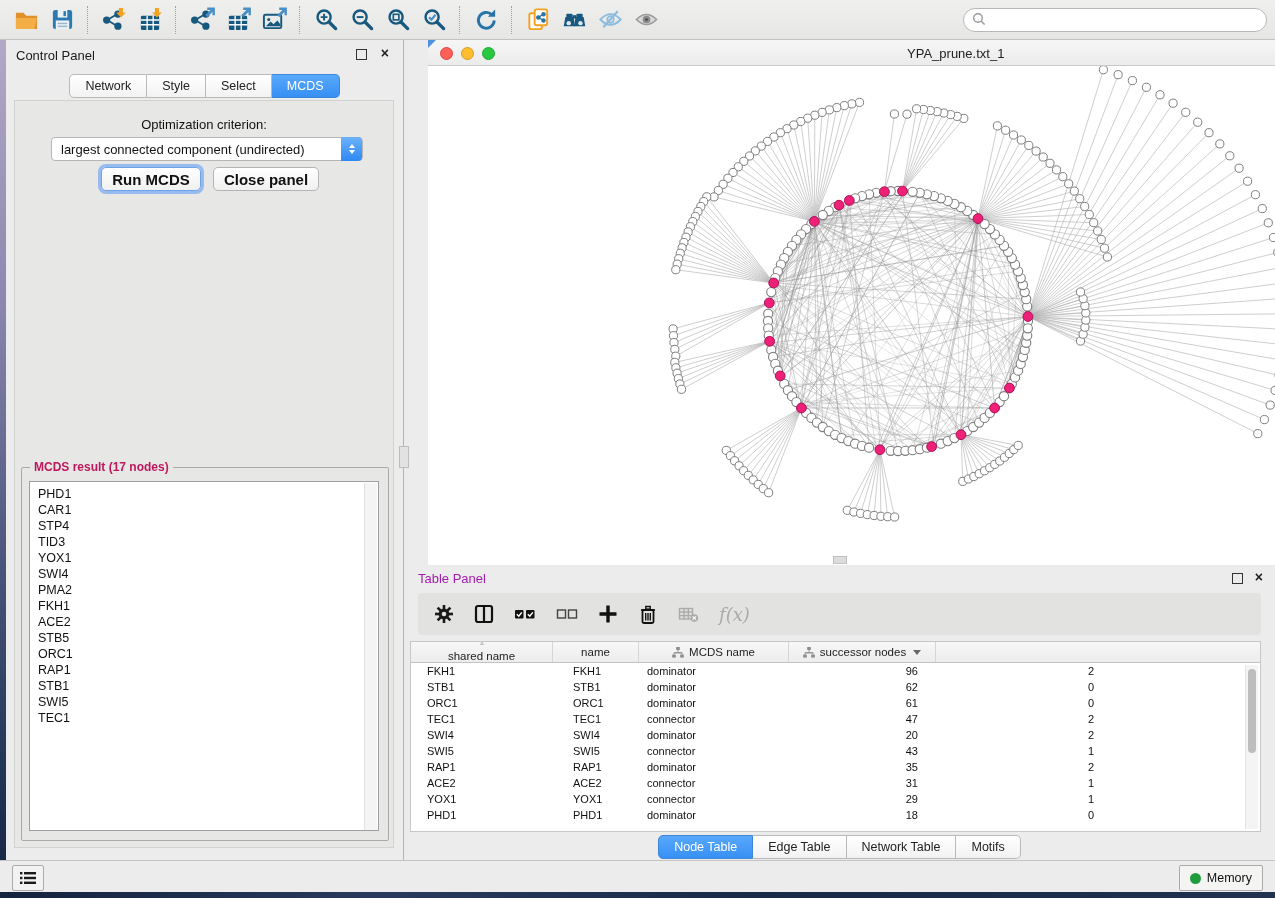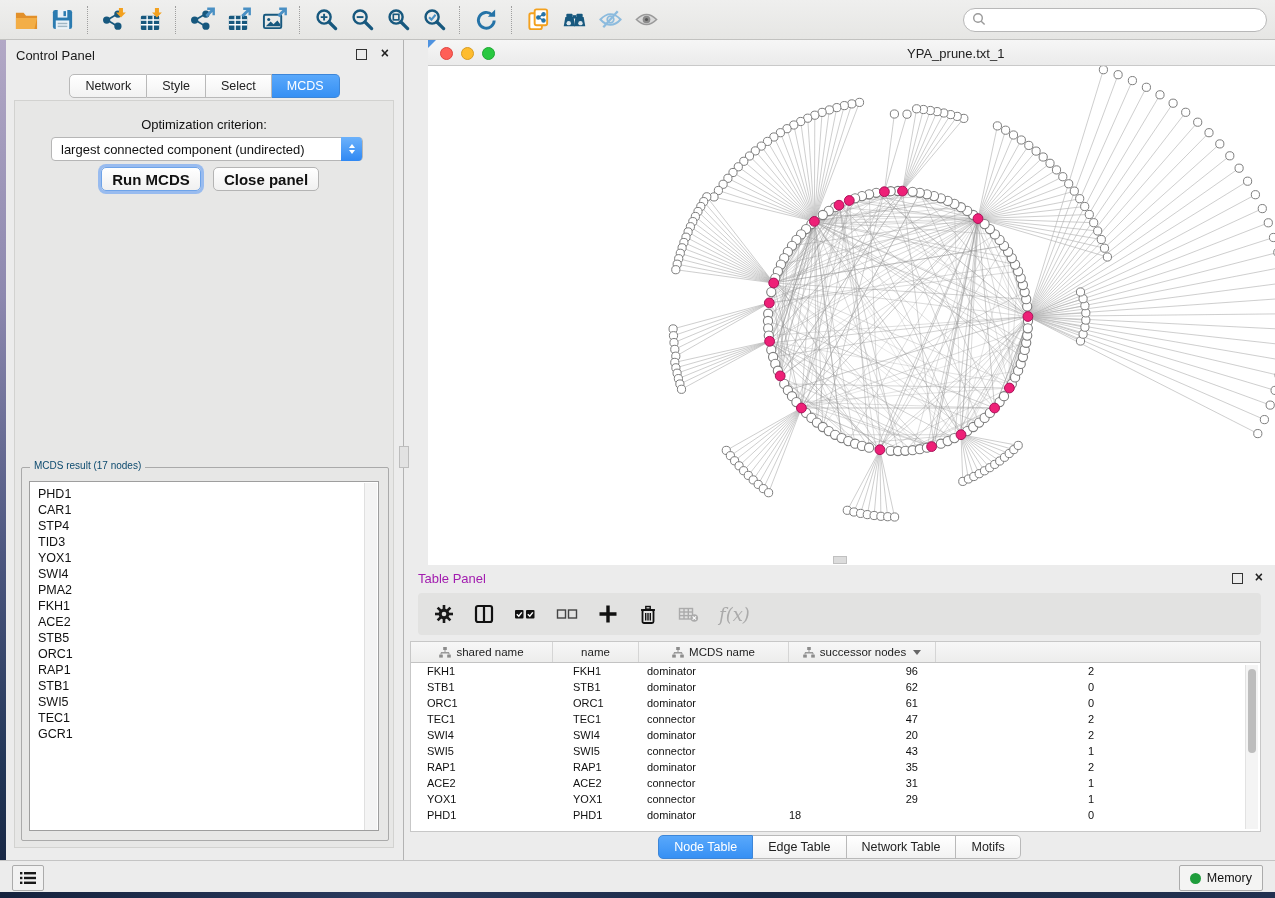--- a/index.html
+++ b/index.html
@@ -46,21 +46,21 @@
   #opt-stepper{position:absolute;right:0px;top:-1px;width:21px;height:24px;border-radius:0 4px 4px 0;
     background:linear-gradient(#6cb2fb,#2f88f3);display:flex;flex-direction:column;align-items:center;justify-content:center;gap:2px;}
   .tri-up{width:0;height:0;border-left:3.5px solid transparent;border-right:3.5px solid transparent;border-bottom:4.5px solid #fff;}
   .tri-down{width:0;height:0;border-left:3.5px solid transparent;border-right:3.5px solid transparent;border-top:4.5px solid #fff;}
   .mac-btn{position:absolute;height:24px;background:linear-gradient(#fff,#f0f0f0);border:1px solid #b4b4b4;
     border-radius:5px;font-size:15px;color:#111;display:flex;align-items:center;justify-content:center;box-sizing:border-box;font-weight:bold;}
   #run-mcds{left:86px;top:66px;width:100px;box-shadow:0 0 0 3px rgba(88,152,246,.55);border-color:#6ea3e8;}
   #close-panel{left:198px;top:66px;width:106px;}
   #mcds-fieldset{position:absolute;left:6px;top:366px;width:366px;height:372px;border:1px solid #aaa;
     border-radius:2px;}
-  #mcds-legend{position:absolute;left:8px;top:-8px;background:#e7e7e6;padding:0 4px;font-size:10px;color:#0c4a6e;}
+  #mcds-legend{position:absolute;left:8px;top:-8px;background:#e7e7e6;padding:0 4px;font-size:12px;color:#be185d;font-weight:bold;}
   #mcds-list{position:absolute;left:7px;top:13px;width:350px;height:350px;background:#fff;border:1px solid #9e9e9e;
     box-sizing:border-box;overflow:hidden;}
   .mcds-item{font-size:12.5px;color:#111;line-height:16px;padding-left:8px;}
   #mcds-scroll{position:absolute;right:1px;top:1px;width:12px;height:348px;background:#f4f4f4;border-left:1px solid #e0e0e0;}
   
   #network-panel{left:404px;top:40px;width:871px;height:525px;background:#fff;margin-left:24px;}
   #net-titlebar{position:absolute;left:0;top:0;width:100%;height:26px;background:linear-gradient(#f6f6f6,#ebebeb);
     border-bottom:1px solid #c9c9c9;box-sizing:border-box;}
   #net-corner{position:absolute;left:0;top:0;width:0;height:0;border-top:8px solid #4f93e0;border-right:8px solid transparent;}
   .light{position:absolute;top:7px;width:13px;height:13px;border-radius:50%;}
@@ -297,21 +297,20 @@
             <div class="mcds-item">SWI4</div>
             <div class="mcds-item">PMA2</div>
             <div class="mcds-item">FKH1</div>
             <div class="mcds-item">ACE2</div>
             <div class="mcds-item">STB5</div>
             <div class="mcds-item">ORC1</div>
             <div class="mcds-item">RAP1</div>
             <div class="mcds-item">STB1</div>
             <div class="mcds-item">SWI5</div>
             <div class="mcds-item">TEC1</div>
-            <div class="mcds-item">GCR1</div>
           </div>
         <div id="mcds-scroll"></div>
       </div>
     </div>
   </div>
 </div>
 
 <div class="abs" id="network-panel">
   <div id="net-titlebar">
     <span class="light" id="light-red"></span>
@@ -1051,21 +1050,21 @@
             <line x1="10.3" y1="4.5" x2="10.3" y2="15"></line>
           </g>
           <circle cx="16.3" cy="14" r="3.8" fill="#ababab"></circle>
           <path d="M14.6 12.3l3.4 3.4M18 12.3l-3.4 3.4" stroke="#fff" stroke-width="1.2"></path>
         </svg>
       </div>
       <div class="tp-icon" id="fx-icon">f(x)</div>
     </div>
   <div id="node-table">
     <div id="nt-header">
-        <div class="nt-h-cell" style="width: 142px;">
+        <div class="nt-h-cell" style="width: 142px; flex-direction: column;">
           <svg width="12" height="11" viewBox="0 0 12 11">
             <g fill="#8c8c8c">
               <rect x="4.2" y="0" width="3.6" height="3"></rect>
               <rect x="0.2" y="7.6" width="3.6" height="3"></rect>
               <rect x="8.2" y="7.6" width="3.6" height="3"></rect>
             </g>
             <path d="M6 3v2M2 7.6V5.8h8v1.8M2 5.8h8" stroke="#8c8c8c" fill="none" stroke-width="0.9"></path>
           </svg>
           <span>shared name</span>
         </div>
@@ -1169,21 +1168,21 @@
           <div class="nt-cell" style="width: 142px; text-align: left; padding-left: 16px;">YOX1</div>
           <div class="nt-cell" style="width: 86px; text-align: left; padding-left: 20px;">YOX1</div>
           <div class="nt-cell" style="width: 150px; text-align: left; padding-left: 8px;">connector</div>
           <div class="nt-cell" style="width: 147px; text-align: right; padding-right: 18px;">29</div>
           <div class="nt-cell" style="width: 172px; text-align: right; padding-right: 14px;">1</div>
         </div>
         <div class="nt-row">
           <div class="nt-cell" style="width: 142px; text-align: left; padding-left: 16px;">PHD1</div>
           <div class="nt-cell" style="width: 86px; text-align: left; padding-left: 20px;">PHD1</div>
           <div class="nt-cell" style="width: 150px; text-align: left; padding-left: 8px;">dominator</div>
-          <div class="nt-cell" style="width: 147px; text-align: left; padding-right: 18px;">18</div>
+          <div class="nt-cell" style="width: 147px; text-align: right; padding-right: 18px;">18</div>
           <div class="nt-cell" style="width: 172px; text-align: right; padding-right: 14px;">0</div>
         </div>
       </div>
     <div id="nt-scroll">
         <div id="nt-thumb"></div>
       </div>
   </div>
   <div class="seg-tabs" id="tp-tabs">
       <div class="seg-tab active">Node Table</div>
       <div class="seg-tab">Edge Table</div>

